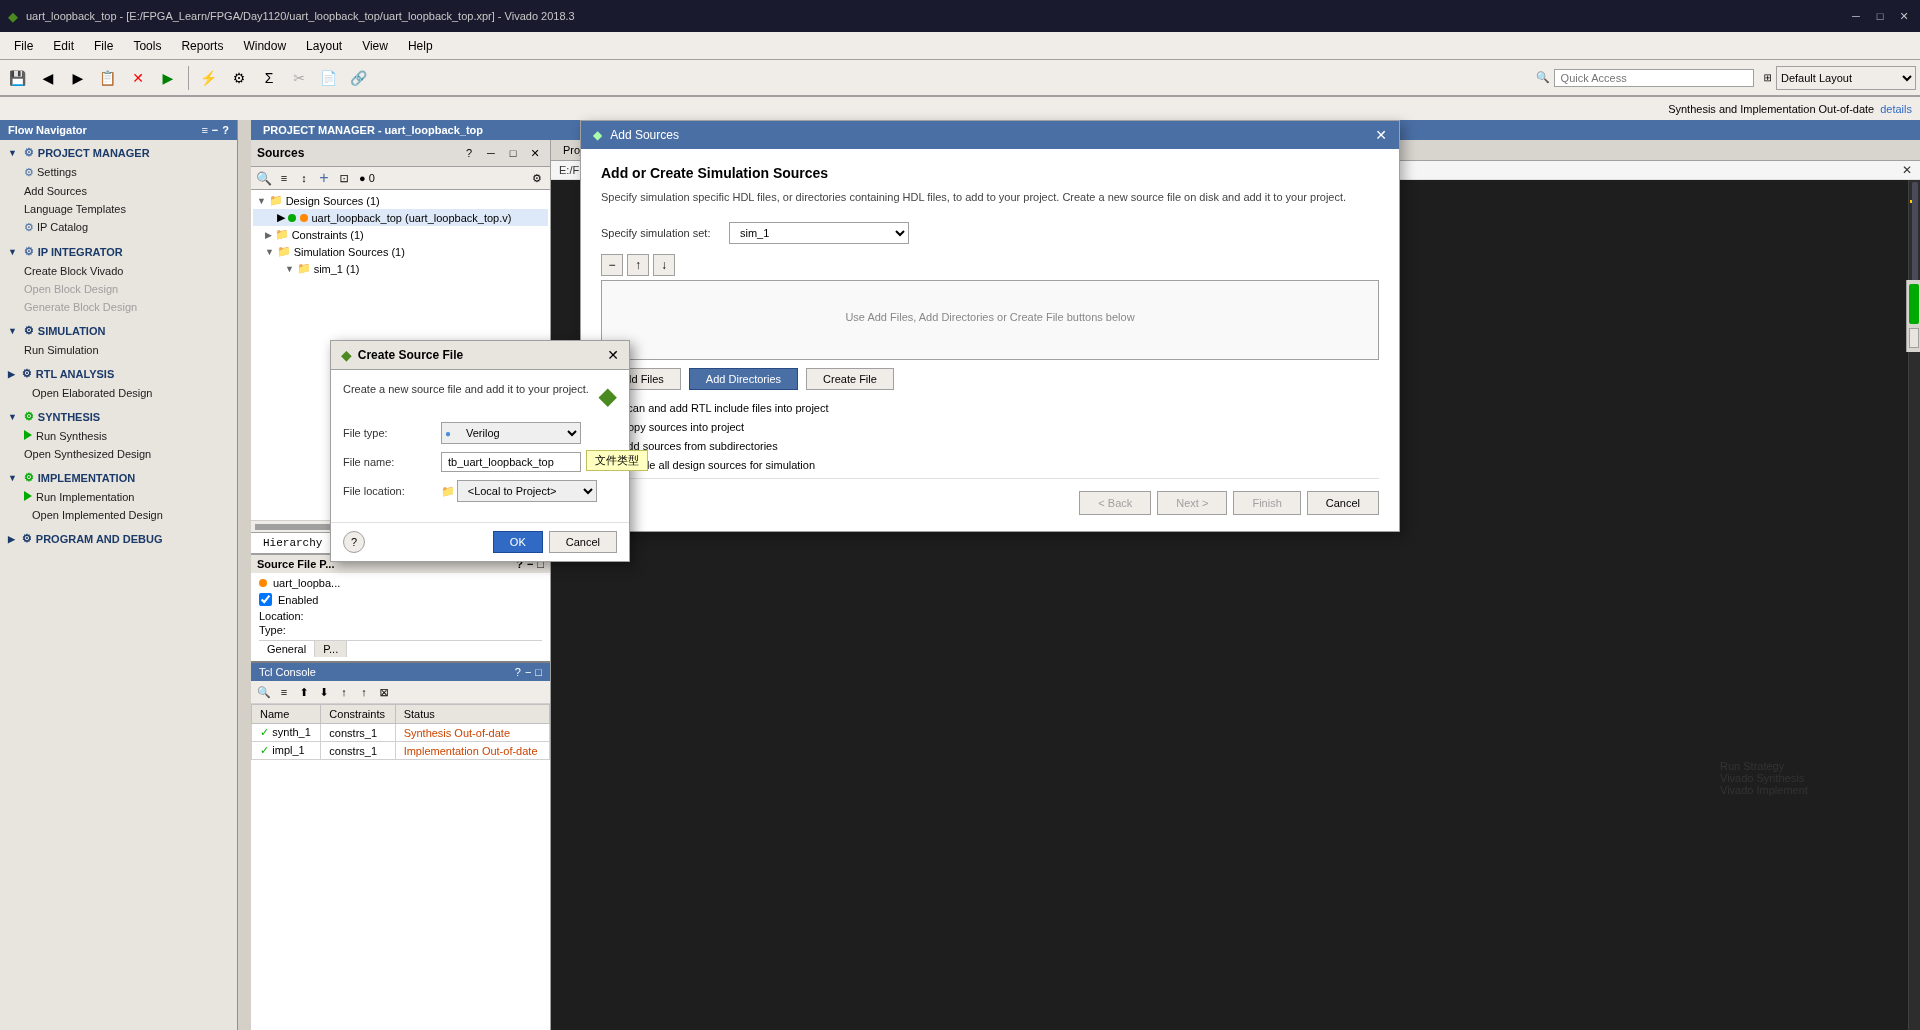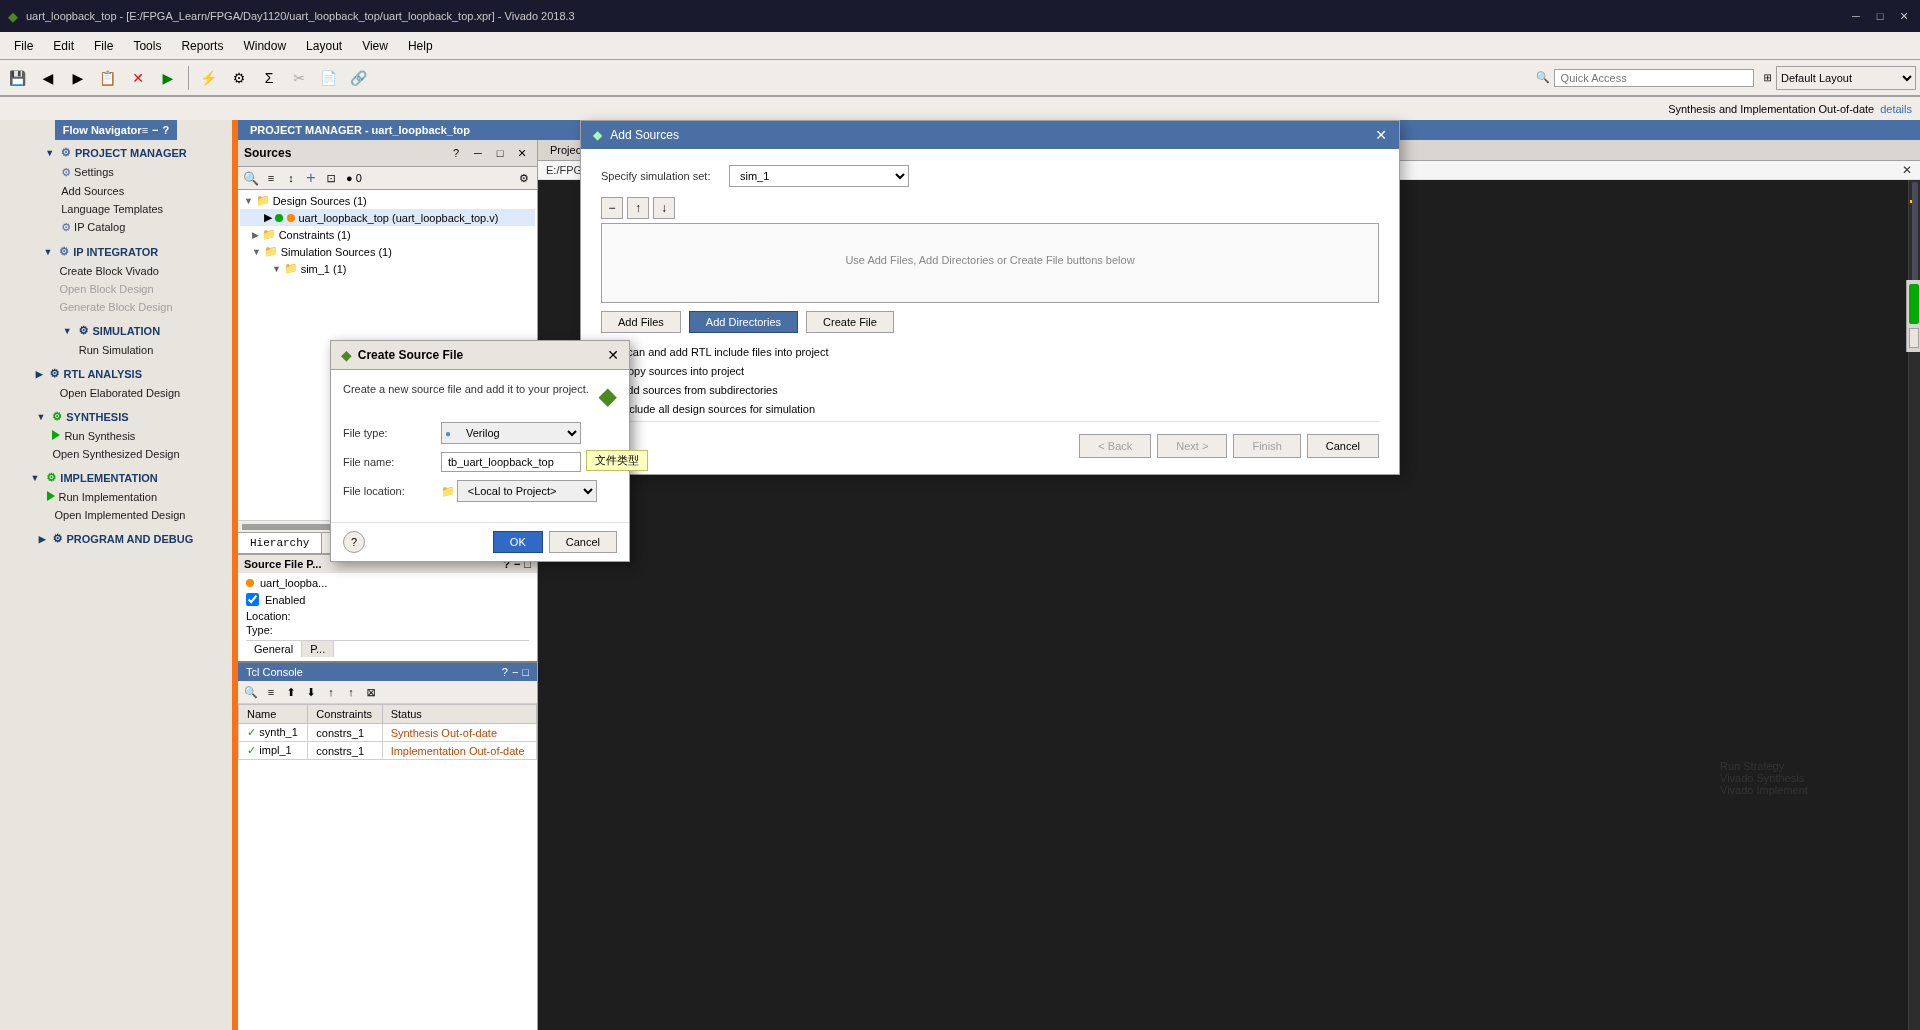--- a/index.html
+++ b/index.html
@@ -19,31 +19,31 @@
     .tb-btn { width: 28px; height: 28px; border: 1px solid transparent; background: transparent; cursor: pointer; display: flex; align-items: center; justify-content: center; font-size: 14px; }
     .tb-separator { width: 1px; height: 24px; background: #a0a0a0; margin: 0 4px; }
     
     
     #main-layout { display: flex; height: calc(1030px - 32px - 28px - 36px - 24px); }
     
     
     #status-bar { height: 24px; background: #f0ede8; border-top: 1px solid #a0a0a0; display: flex; align-items: center; padding: 0 8px; font-size: 11px; justify-content: space-between; }
     
     
-    #flow-nav { width: 238px; background: #e8e4de; border-right: 6px solid #f97316; display: flex; flex-direction: column; overflow-y: auto; align-items: center; }
+    #flow-nav { width: 238px; background: #e8e4de; border-right: 1px solid #f97316; display: flex; flex-direction: column; overflow-y: auto; }
     #flow-nav-header { background: #4a6fa5; color: white; padding: 4px 8px; font-size: 11px; font-weight: bold; display: flex; align-items: center; justify-content: space-between; }
     .nav-section { padding: 2px 0; }
     .nav-group-title { padding: 4px 8px; font-weight: bold; font-size: 11px; color: #1a3a6a; display: flex; align-items: center; gap: 4px; cursor: pointer; }
     .nav-item { padding: 3px 24px; font-size: 11px; cursor: pointer; color: #1a1a1a; }
     .nav-item.disabled { color: #a0a0a0; }
     .triangle-right { display: inline-block; width: 0; height: 0; border-top: 5px solid transparent; border-bottom: 5px solid transparent; border-left: 8px solid #00aa00; margin-right: 4px; }
     .expand-arrow { font-size: 9px; margin-right: 3px; }
     
     
-    #content-area { flex: 1; display: flex; flex-direction: column; overflow: hidden; }
+    #content-area { flex: 1; display: flex; flex-direction: column; overflow: hidden; padding-left: 13px; }
     
     
     #pm-header { background: #4a6fa5; color: white; padding: 4px 12px; font-size: 11px; font-weight: bold; }
     
     
     #sources-panel { width: 310px; border-right: 1px solid #a0a0a0; display: flex; flex-direction: column; background: white; }
     #sources-header { background: #e0ddd8; padding: 4px 6px; display: flex; align-items: center; justify-content: space-between; border-bottom: 1px solid #a0a0a0; }
     #sources-header .title { font-weight: bold; font-size: 12px; }
     .header-icons { display: flex; gap: 4px; align-items: center; }
     .small-icon-btn { width: 18px; height: 18px; border: none; background: transparent; cursor: pointer; font-size: 11px; display: flex; align-items: center; justify-content: center; }
@@ -461,20 +461,22 @@
 
 <div id="add-sources-overlay">
   <div id="add-sources-header">
     <div style="display:flex; align-items:center; gap:8px;">
       <span style="color:#aaffaa;">◆</span>
       <span>Add Sources</span>
     </div>
     <button style="background:none; border:none; color:white; cursor:pointer; font-size:14px;">✕</button>
   </div>
   <div id="add-sources-body">
+    <div class="dialog-title">Add or Create Simulation Sources</div>
+    <div class="dialog-desc">Specify simulation specific HDL files, or directories containing HDL files, to add to your project. Create a new source file on disk and add it to your project.</div>
 
     <div class="form-row">
       <span class="form-label">Specify simulation set:</span>
       <select class="sim-select">
         <option>sim_1</option>
       </select>
     </div>
 
     <div class="table-toolbar">
       <button class="table-btn">−</button>

